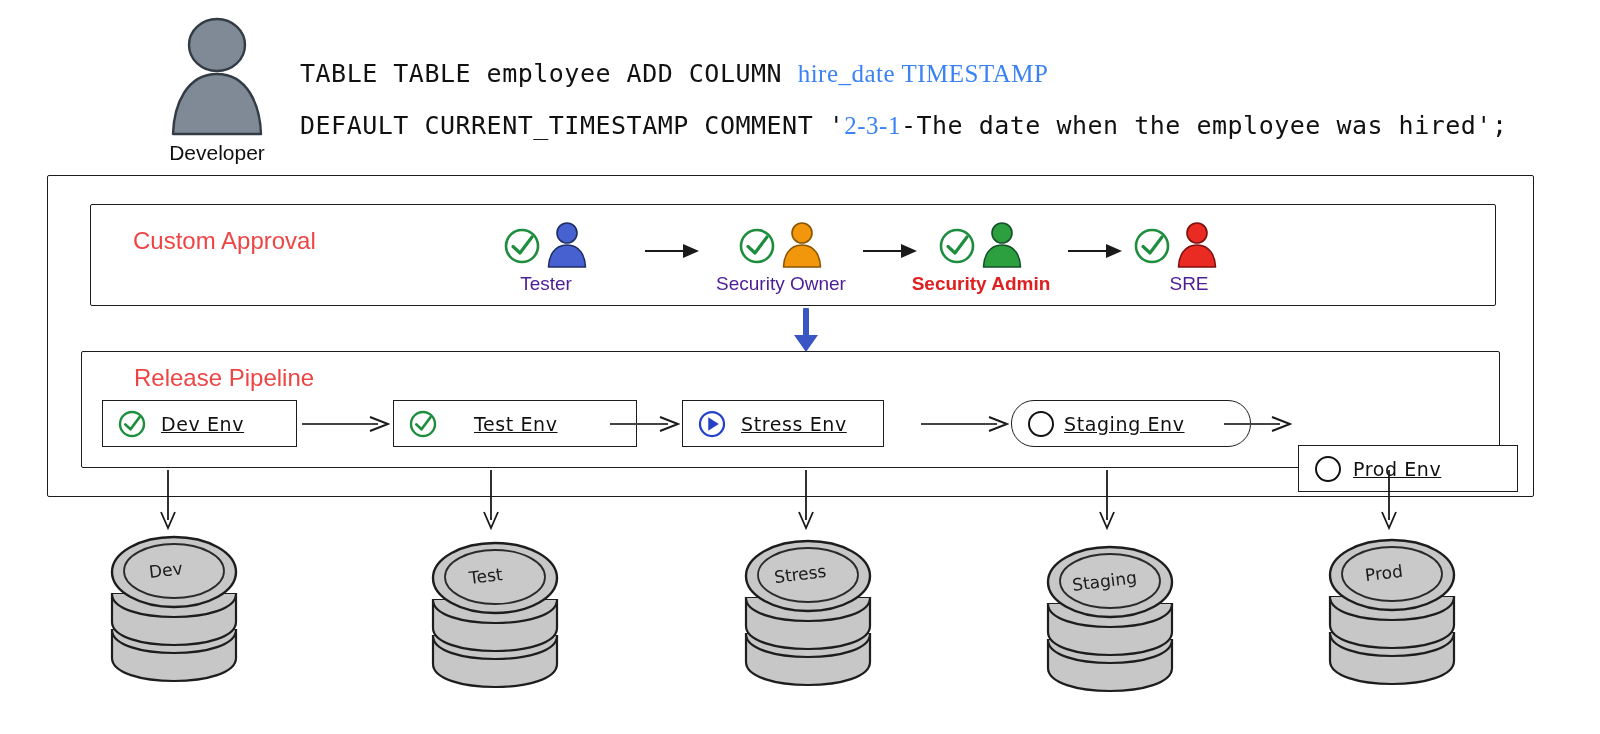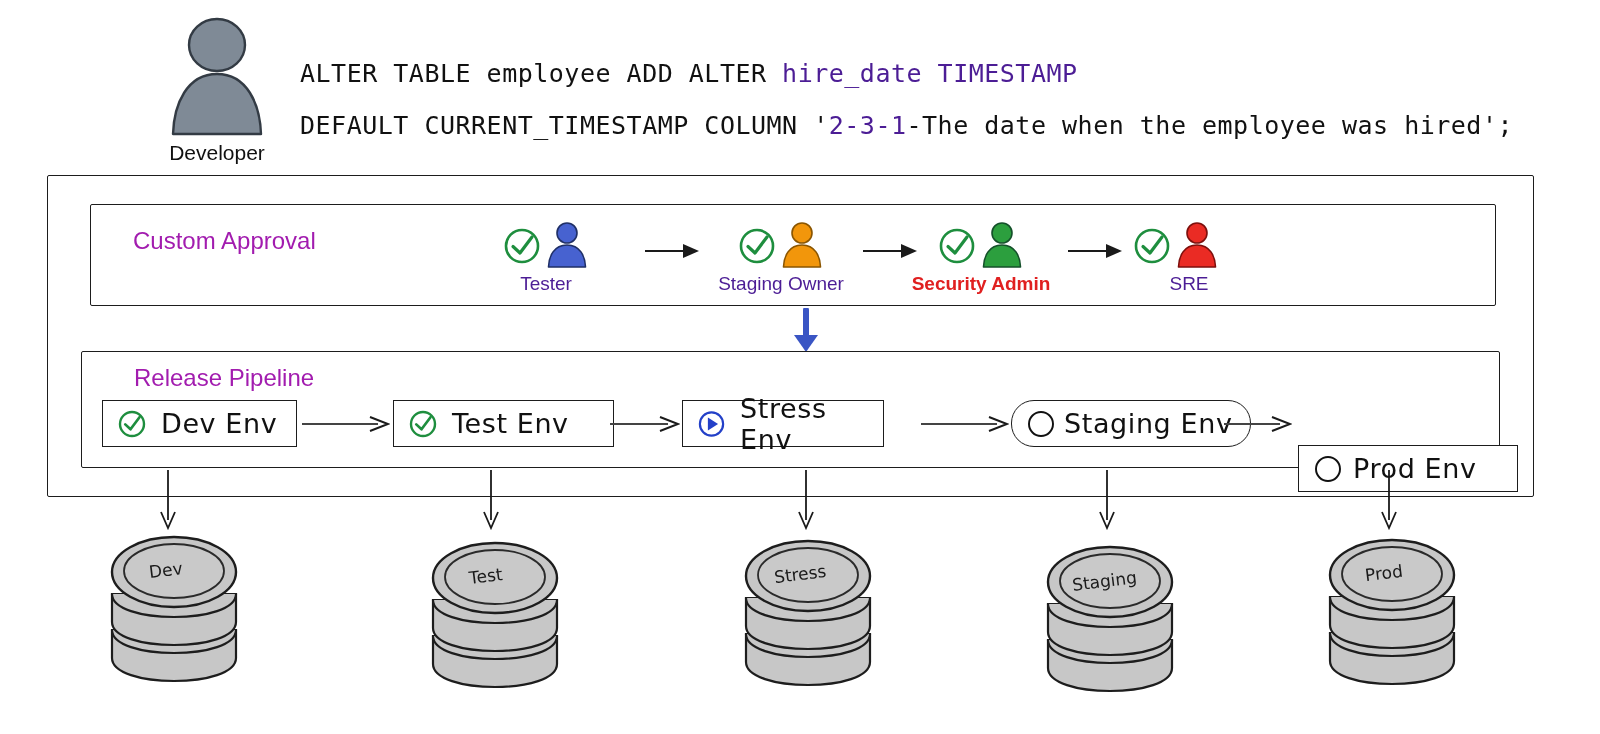--- a/index.html
+++ b/index.html
@@ -25,21 +25,21 @@
     top: 48px;
     width: 1180px;
     font-family: "DejaVu Sans Mono", monospace;
     font-size: 25px;
     line-height: 52px;
     color: #111111;
     letter-spacing: 0.5px;
     white-space: nowrap;
   }
   .sql-line { display: block; }
-  .sql-red { color: #4c1d95; }
+  .sql-red { color: #3b82f6; font-family: Liberation Serif, serif; }
 
   
   .actor-dev {
     position: absolute;
     left: 152px;
     top: 14px;
     width: 130px;
     text-align: center;
   }
   .actor-dev .label {
@@ -75,21 +75,21 @@
   }
   .panel-pipeline {
     left: 33px;
     top: 175px;
     width: 1417px;
     height: 115px;
   }
   .panel-title {
     position: absolute;
     font-size: 24px;
-    color: #a21caf;
+    color: #ef4444;
   }
   .panel-approval .panel-title { left: 42px; top: 22px; }
   .panel-pipeline .panel-title { left: 20px; top: 12px; margin-left: 32px; }
 
   
   .approver {
     position: absolute;
     top: 16px;
     width: 170px;
     text-align: center;
@@ -132,24 +132,25 @@
     height: 47px;
     border: 1.6px solid #1d1d1d;
     background: #ffffff;
     display: flex;
     align-items: center;
     padding-left: 14px;
     box-sizing: border-box;
   }
   .stage .stage-label {
     font-family: "DejaVu Sans", sans-serif;
-    font-size: 27px;
+    font-size: 19px;
     color: #111111;
     margin-left: 14px;
     letter-spacing: 0.6px;
+    text-decoration: underline;
   }
   .stage-arrow {
     position: absolute;
     top: 64px;
     height: 16px;
   }
 
   
   .db {
     position: absolute;
@@ -175,22 +176,22 @@
 
   <div class="actor-dev">
     <svg class="person-svg" width="110" height="125" viewBox="0 0 110 125">
       <ellipse cx="55" cy="31" rx="28" ry="26" fill="#7f8a96" stroke="#333b44" stroke-width="2.4"></ellipse>
       <path d="M55 60 C 25 60 12 90 11 120 L 99 120 C 98 90 85 60 55 60 Z" fill="#7f8a96" stroke="#333b44" stroke-width="2.4" stroke-linejoin="round"></path>
     </svg>
     <div class="label">Developer</div>
   </div>
 
   <div class="sql-block">
-    <span class="sql-line"><span>ALTER TABLE employee ADD ALTER </span><span class="sql-red">hire_date TIMESTAMP</span></span>
-    <span class="sql-line"><span>DEFAULT CURRENT_TIMESTAMP COLUMN '</span><span class="sql-red">2-3-1</span><span>-The date when the employee was hired';</span></span>
+    <span class="sql-line"><span>TABLE TABLE employee ADD COLUMN </span><span class="sql-red">hire_date TIMESTAMP</span></span>
+    <span class="sql-line"><span>DEFAULT CURRENT_TIMESTAMP COMMENT '</span><span class="sql-red">2-3-1</span><span>-The date when the employee was hired';</span></span>
   </div>
 
   <div class="outer-frame">
 
     <div class="panel panel-approval">
       <div class="panel-title">Custom Approval</div>
 
       <div class="approver" style="left:370px;">
         <div class="row">
           <svg width="40" height="40" viewBox="0 0 40 40">
@@ -214,21 +215,21 @@
         <div class="row">
           <svg width="40" height="40" viewBox="0 0 40 40">
             <circle cx="20" cy="20" r="16" fill="none" stroke="#1e8e3e" stroke-width="2.6"></circle>
             <path d="M11 20.5 L18 27 L30 11" fill="none" stroke="#1e8e3e" stroke-width="3.2" stroke-linecap="round" stroke-linejoin="round"></path>
           </svg>
           <svg width="46" height="48" viewBox="0 0 46 48">
             <circle cx="23" cy="11" r="10" fill="#f2960b" stroke="#8a5500" stroke-width="1.6"></circle>
             <path d="M23 23 C 10 23 5 34 4.5 45 L 41.5 45 C 41 34 36 23 23 23 Z" fill="#f2960b" stroke="#8a5500" stroke-width="1.6" stroke-linejoin="round"></path>
           </svg>
         </div>
-        <div class="label">Staging Owner</div>
+        <div class="label">Security Owner</div>
       </div>
 
       <svg class="arrow-h" style="left:770px;" viewBox="0 0 60 20">
         <line x1="2" y1="10" x2="42" y2="10" stroke="#1a1a1a" stroke-width="2"></line>
         <path d="M40 3 L56 10 L40 17 Z" fill="#1a1a1a"></path>
       </svg>
 
       <div class="approver" style="left:805px;">
         <div class="row">
           <svg width="40" height="40" viewBox="0 0 40 40">
@@ -276,21 +277,21 @@
           <circle cx="20" cy="20" r="16" fill="none" stroke="#1e8e3e" stroke-width="3.2"></circle>
           <path d="M11 20.5 L18 27 L30 11" fill="none" stroke="#1e8e3e" stroke-width="3.6" stroke-linecap="round" stroke-linejoin="round"></path>
         </svg>
         <span class="stage-label">Dev Env</span>
       </div>
       <svg class="stage-arrow" style="left:218px; width:90px;" viewBox="0 0 90 16">
         <line x1="2" y1="8" x2="78" y2="8" stroke="#444444" stroke-width="2"></line>
         <path d="M70 1 L88 8 L70 15" fill="none" stroke="#1a1a1a" stroke-width="2"></path>
       </svg>
 
-      <div class="stage" style="left:311px; width:221px;">
+      <div class="stage" style="left:311px; width:244px;gap:22px;">
         <svg width="30" height="30" viewBox="0 0 40 40">
           <circle cx="20" cy="20" r="16" fill="none" stroke="#1e8e3e" stroke-width="3.2"></circle>
           <path d="M11 20.5 L18 27 L30 11" fill="none" stroke="#1e8e3e" stroke-width="3.6" stroke-linecap="round" stroke-linejoin="round"></path>
         </svg>
         <span class="stage-label">Test Env</span>
       </div>
       <svg class="stage-arrow" style="left:526px; width:72px;" viewBox="0 0 72 16">
         <line x1="2" y1="8" x2="60" y2="8" stroke="#444444" stroke-width="2"></line>
         <path d="M52 1 L70 8 L52 15" fill="none" stroke="#1a1a1a" stroke-width="2"></path>
       </svg>

